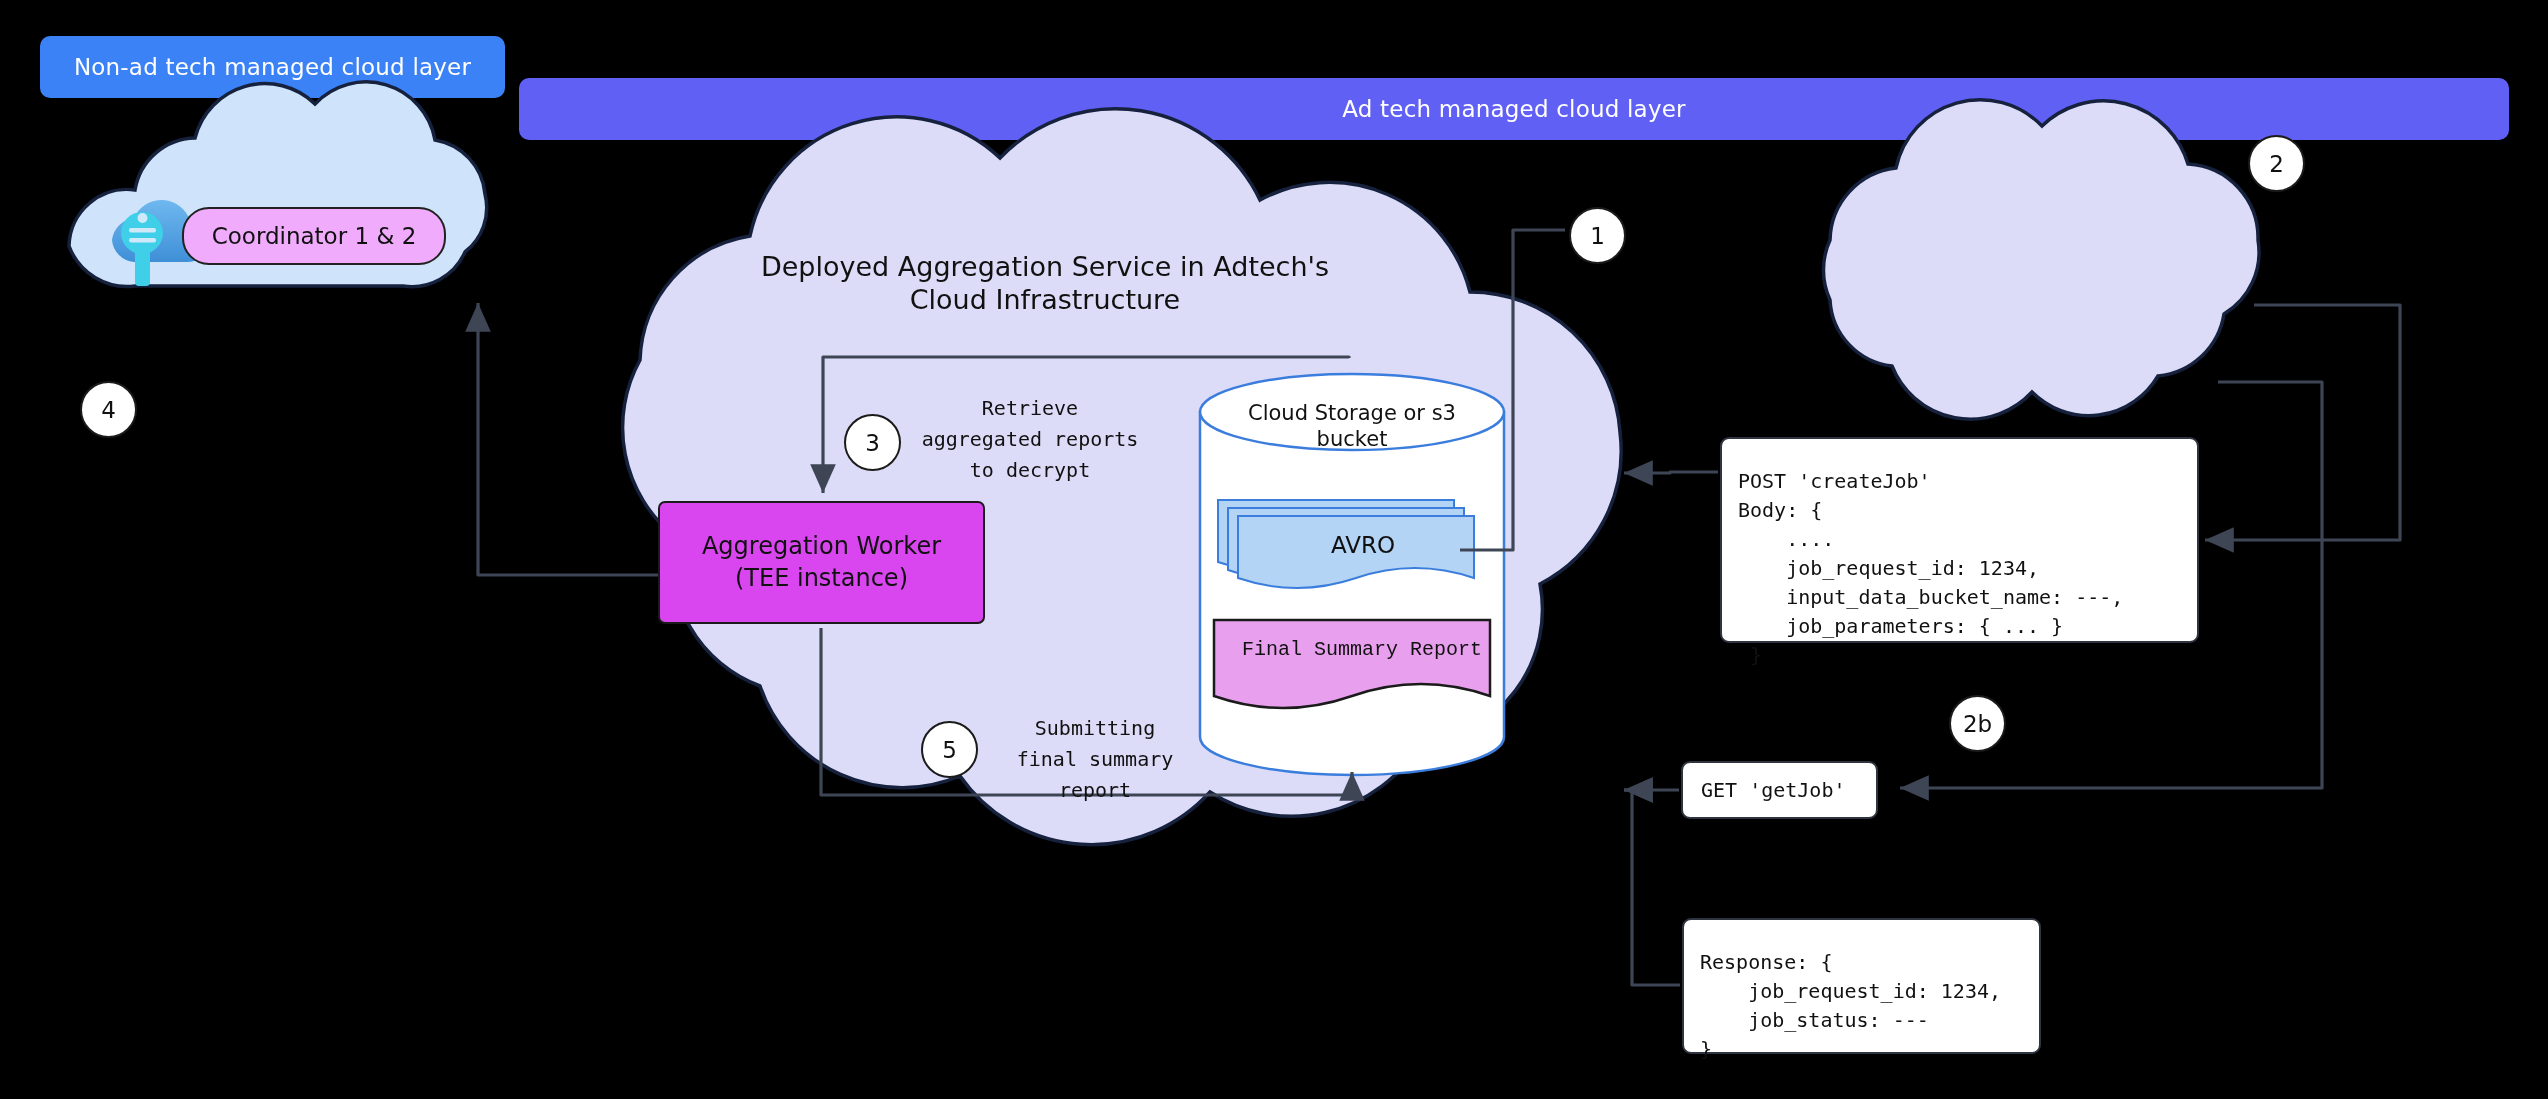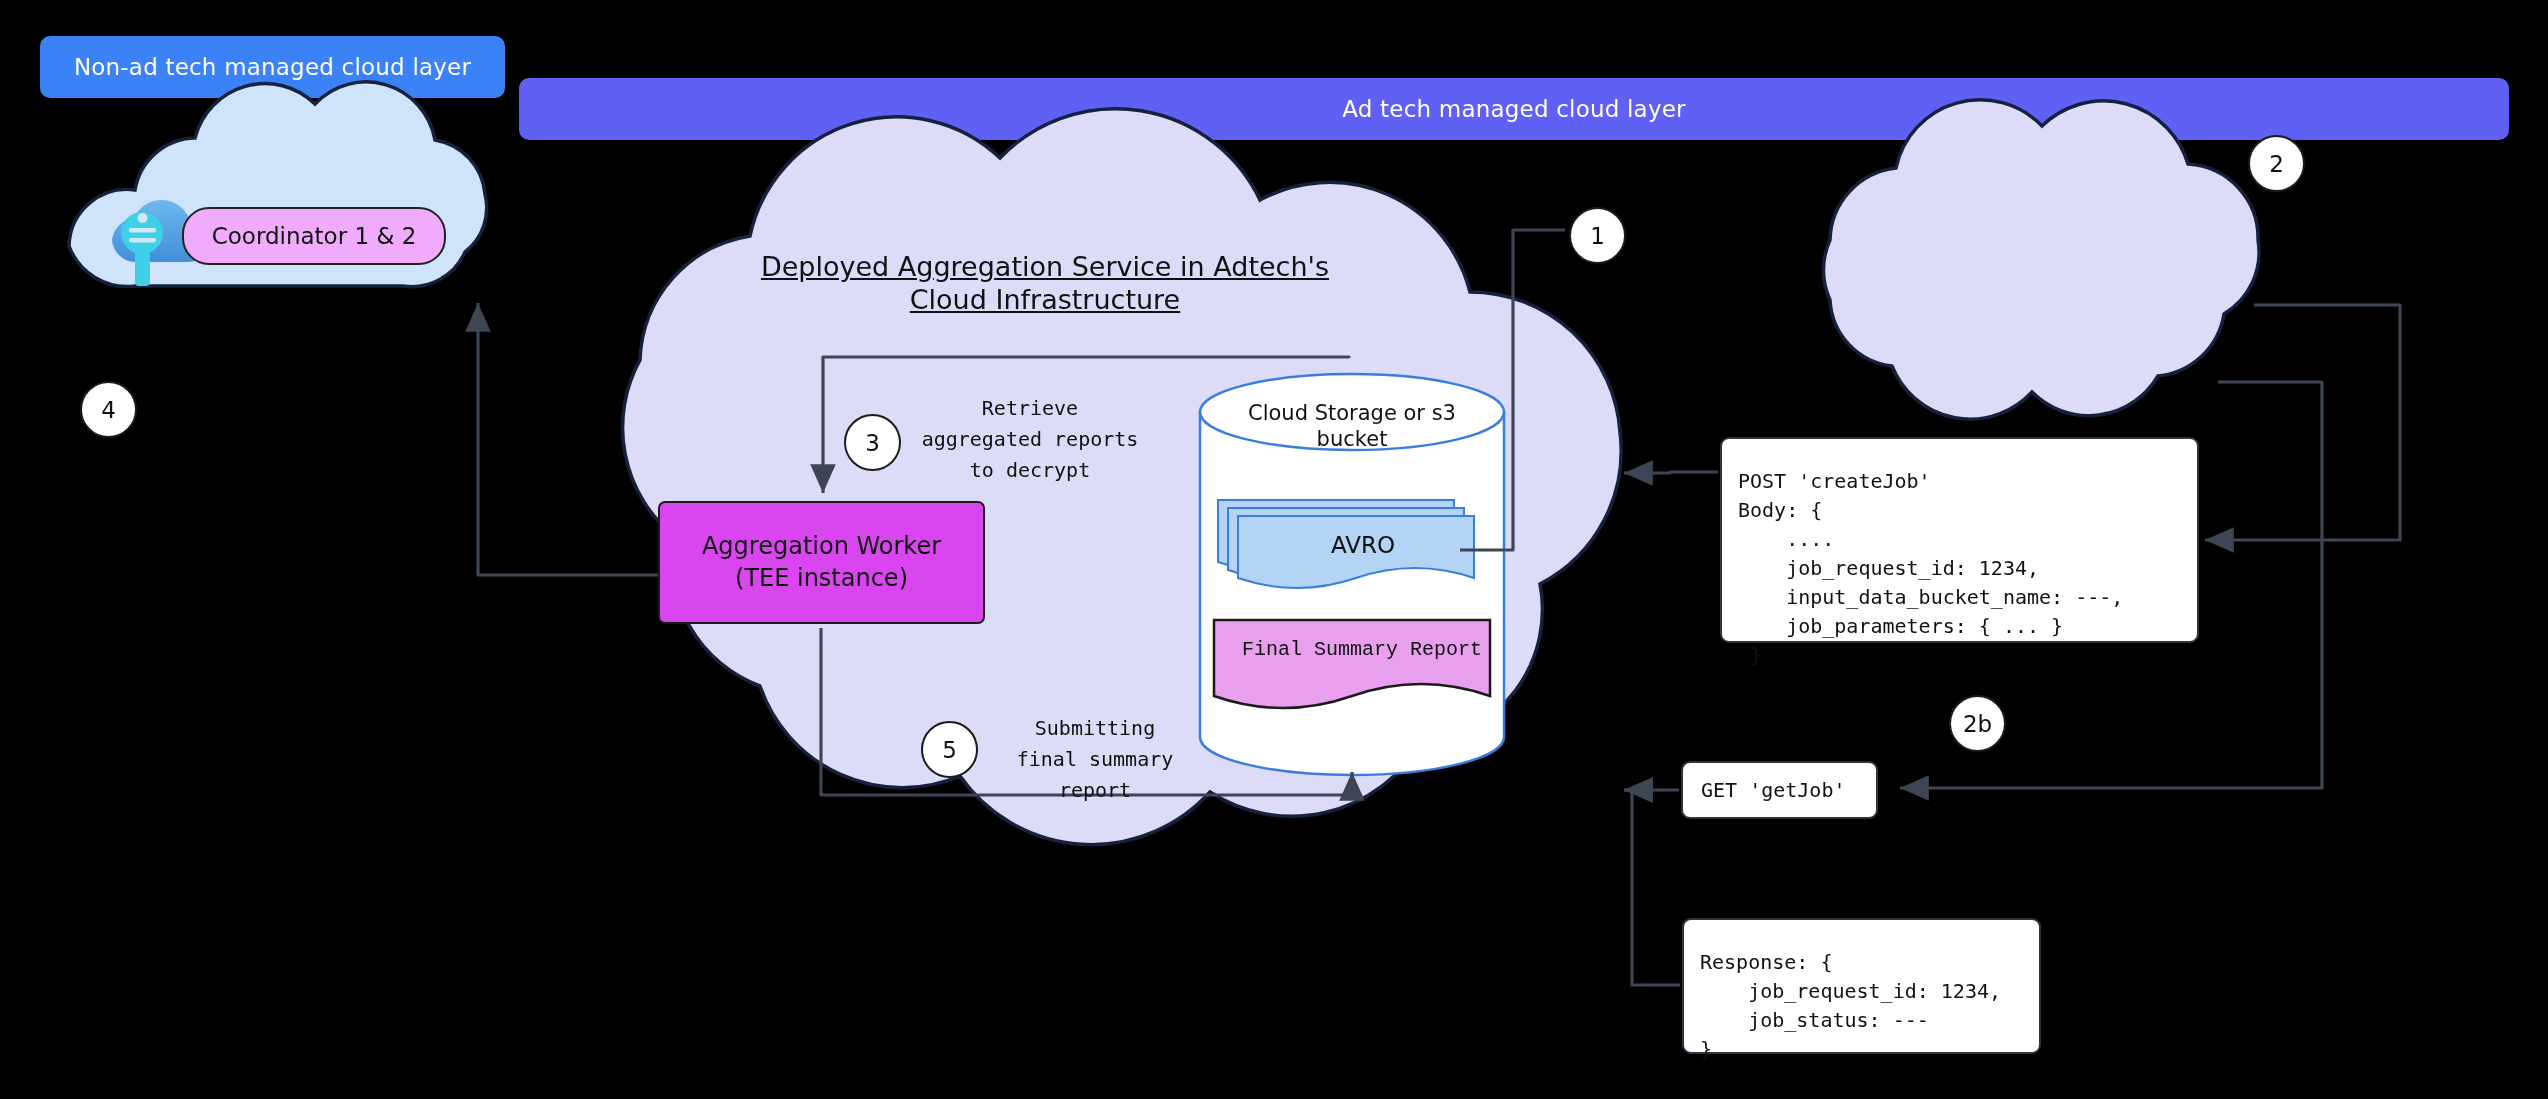--- a/index.html
+++ b/index.html
@@ -11,21 +11,21 @@
   #banner-left{left:40px;top:36px;width:465px;height:62px;background:#3b82f6;}
   #banner-right{left:519px;top:36px;width:1990px;height:62px;background:#6060f5;margin-top:42px;}
 
   svg#canvas{position:absolute;left:0;top:0;width:2548px;height:1099px;}
 
   .ovl{position:absolute;}
   .cx{display:flex;align-items:center;justify-content:center;text-align:center;}
 
   .txt-sans{font-family:"DejaVu Sans",sans-serif;color:#111;}
 
-  #main-title{left:690px;top:250px;width:710px;font-size:27px;line-height:1.24;text-decoration:underline;}
+  #main-title{left:690px;top:250px;width:710px;font-size:27px;line-height:1.24;}
   #origin-title{left:1840px;top:225px;width:520px;font-size:24px;line-height:1.3;}
 
   #coord-pill{left:182px;top:207px;width:260px;height:54px;background:#f0abfc;border:2.5px solid #222;
               border-radius:27px;font-size:23px;}
   #worker-box{left:658px;top:501px;width:323px;height:119px;background:#d946ef;border:2.5px solid #1b1b1b;
               border-radius:7px;font-size:24px;line-height:1.3;}
 
   #bucket-lbl{left:1238px;top:400px;width:228px;font-size:21px;line-height:1.25;}
   #avro-lbl{left:1248px;top:532px;width:230px;font-size:23px;}
   #fsr-lbl{left:1222px;top:638px;width:280px;font-size:20px;font-family:Liberation Mono, monospace;}

